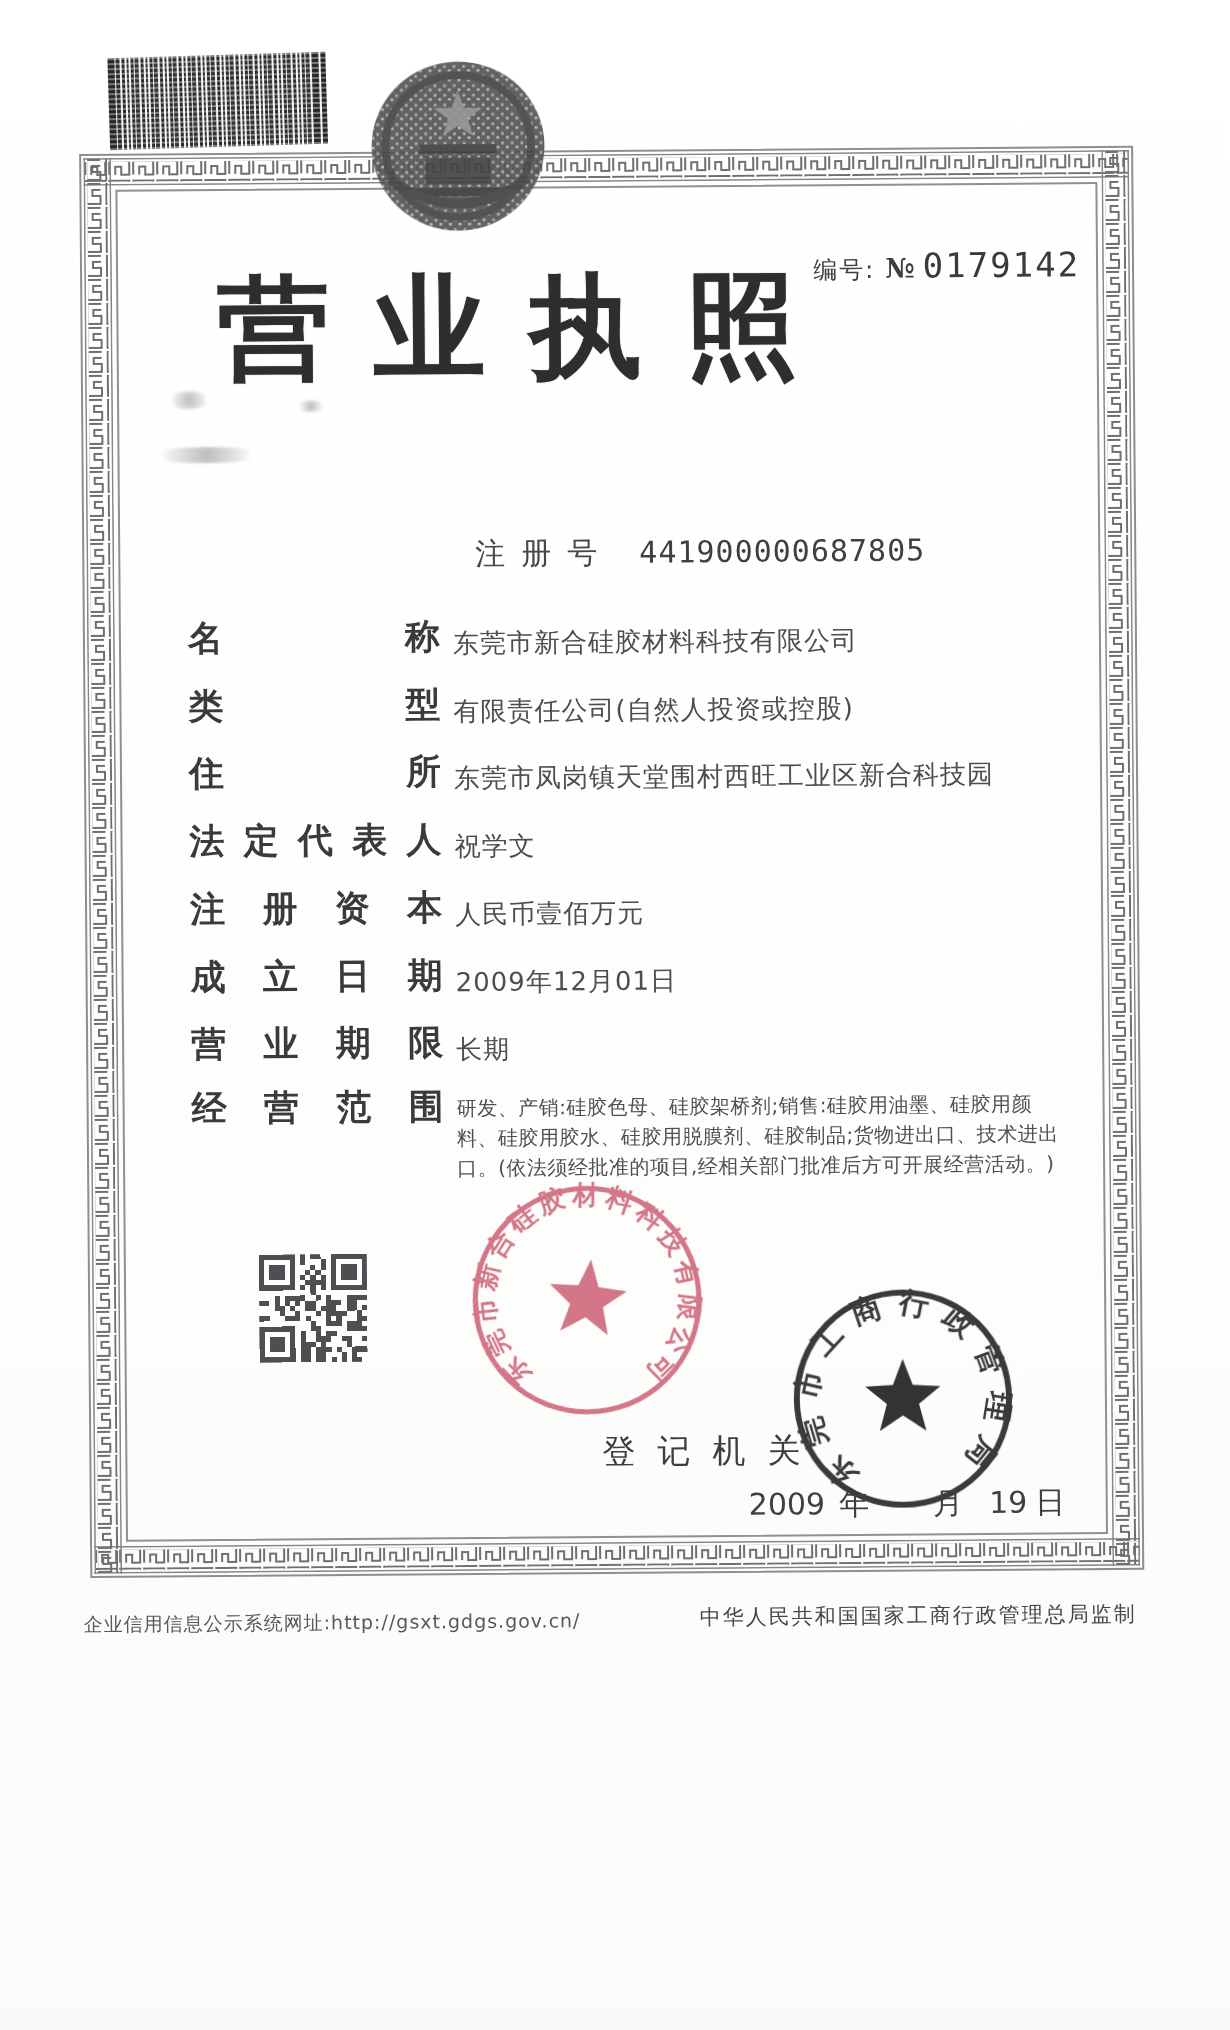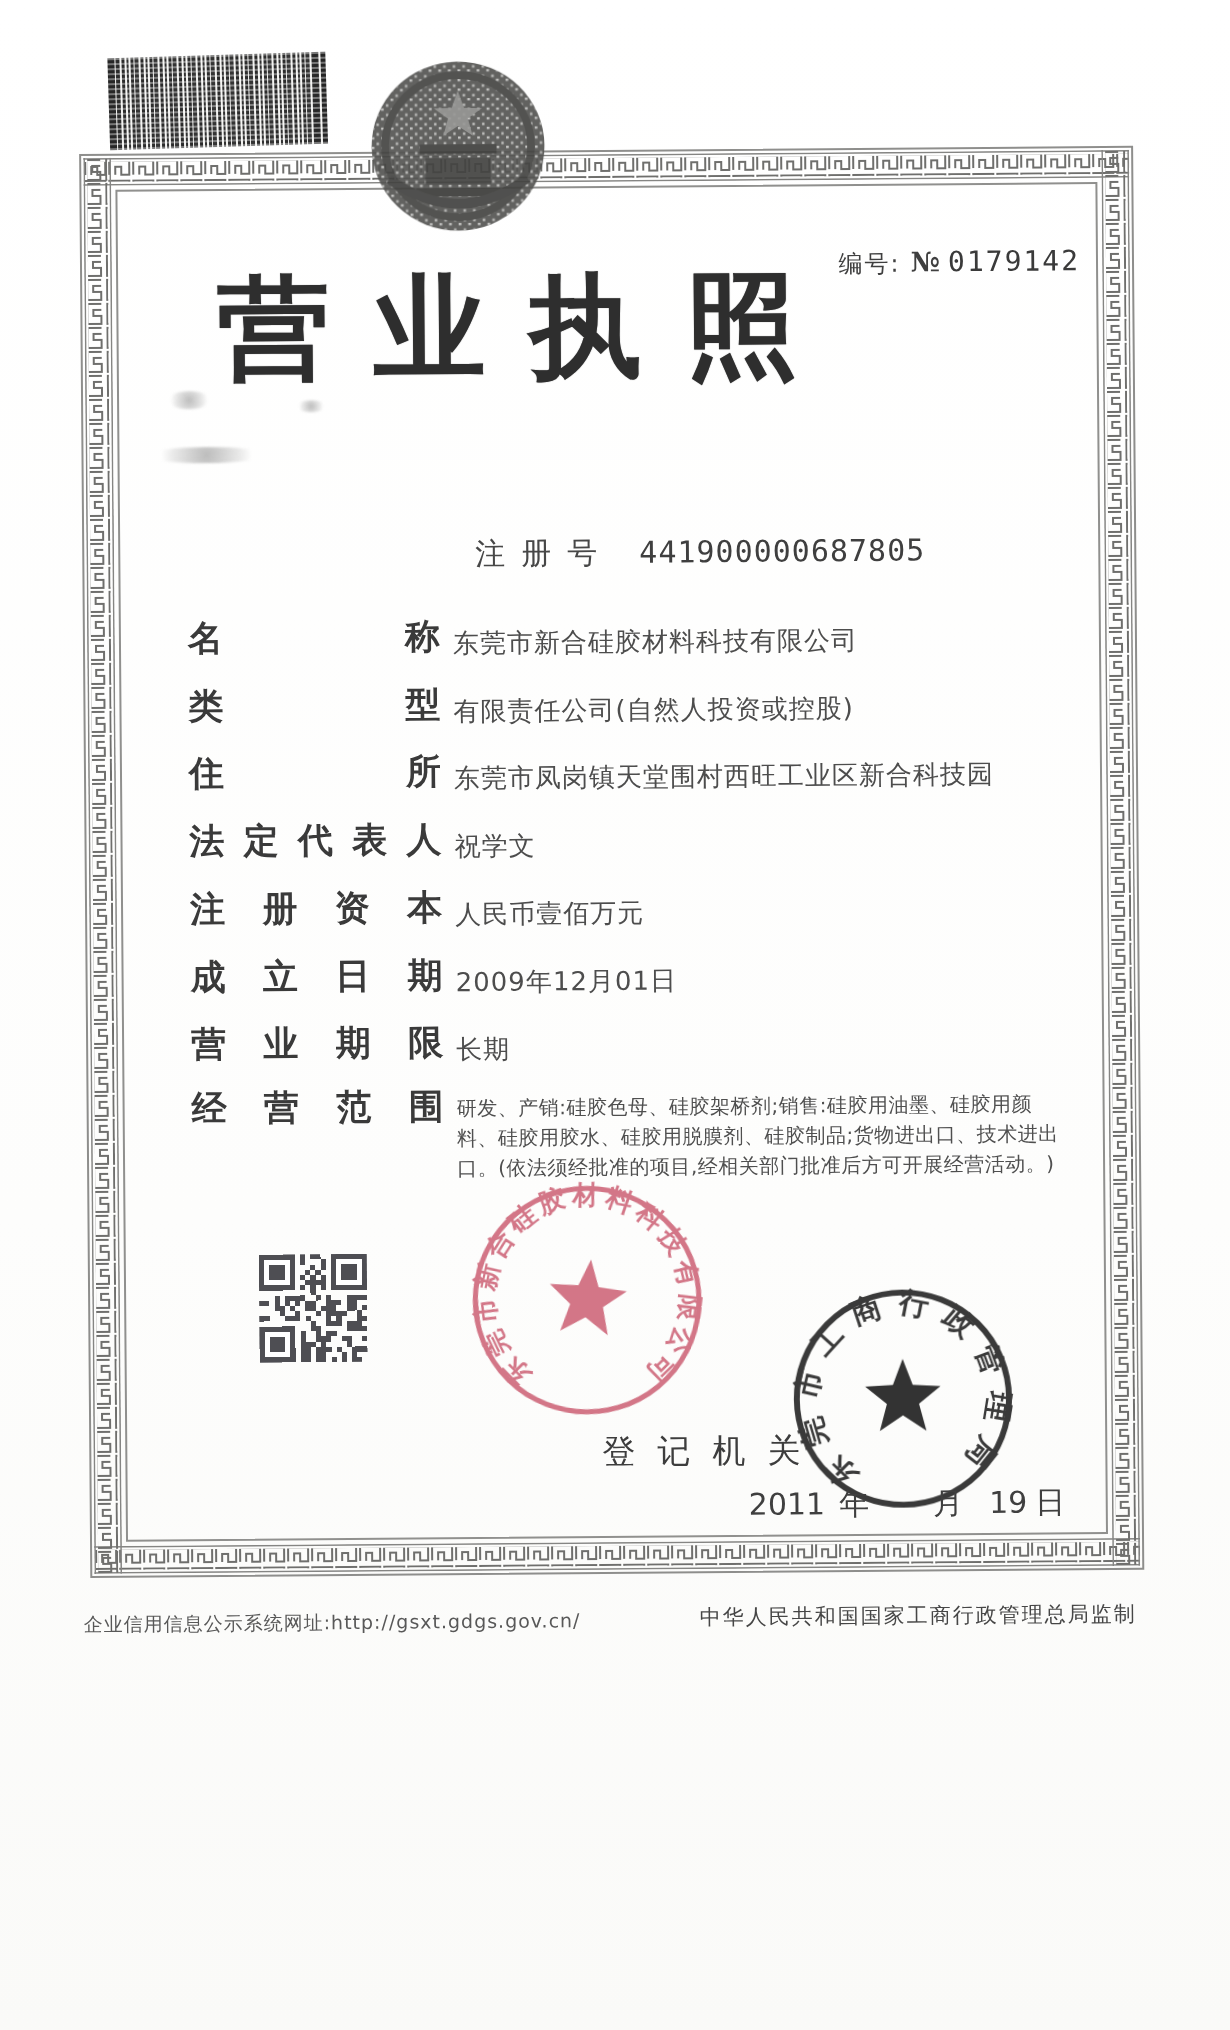--- a/index.html
+++ b/index.html
@@ -18,21 +18,21 @@
   .frame-outer{position:absolute;left:85px;top:150px;width:1054px;height:1424px;border:2px solid #8e8e8c;box-sizing:border-box;}
   .frame-inner{position:absolute;left:121px;top:186px;width:982px;height:1352px;border:2px solid #90908e;box-sizing:border-box;}
   .strip{position:absolute;}
 
   
   .emblem{position:absolute;left:368px;top:58px;width:192px;height:178px;filter:blur(.5px);opacity:.92;}
 
   
   .serial{position:absolute;left:640px;top:248px;width:445px;text-align:right;font-size:24px;color:#3f3f3f;letter-spacing:2px;}
   .serial .no-sym{font-family:"DejaVu Serif","Liberation Serif",serif;font-weight:bold;font-size:27px;margin:0 6px 0 10px;}
-  .serial .no-digits{font-family:"DejaVu Sans Mono","Liberation Mono",monospace;font-size:28px;color:#3a3a3a;margin-top:24px;}
+  .serial .no-digits{font-family:"DejaVu Sans Mono","Liberation Mono",monospace;font-size:34px;color:#3a3a3a;margin-top:24px;}
 
   .license-title{position:absolute;left:222px;top:252px;font-size:112px;font-weight:800;letter-spacing:44px;color:#2e2e2e;white-space:nowrap;text-shadow:0 0 1px rgba(40,40,40,.65);}
 
   .regno-row{position:absolute;left:478px;top:533px;display:flex;align-items:baseline;gap:26px;}
   .regno-label{font-size:30px;letter-spacing:16px;color:#474747;font-weight:500;white-space:nowrap;}
   .regno-value{font-family:"DejaVu Sans Mono","Liberation Mono",monospace;font-size:30px;color:#3f3f3f;letter-spacing:1px;}
 
   .field-row{position:absolute;left:190px;display:flex;align-items:flex-start;}
   .f-label{width:252px;font-size:35px;font-weight:600;color:#3a3a3a;text-align:justify;text-align-last:justify;line-height:1.1;flex:none;}
   .f-value{margin-left:13px;padding-top:9px;font-size:26px;color:#4d4d4d;letter-spacing:1px;white-space:nowrap;}
@@ -330,21 +330,21 @@
       <defs>
           <path id="sealPathB" d="M77 194.5 A 86 86 0 1 1 163 194.5" fill="none"></path>
         </defs>
       <text font-size="30" fill="#1e1e1e" style="letter-spacing:14px;" font-weight="700">
         <textPath href="#sealPathB">东莞市工商行政管理局</textPath>
       </text>
     </svg>
 
     <div class="authority-row">登记机关</div>
     <div class="date-row">
-      <span>2011</span>
+      <span>2009</span>
       <span class="dgap1"></span>
       <span>年</span>
       <span class="dgap2"></span>
       <span>月</span>
       <span class="dgap3"></span>
       <span>19</span>
       <span class="dgap4"></span>
       <span>日</span>
     </div>
 

